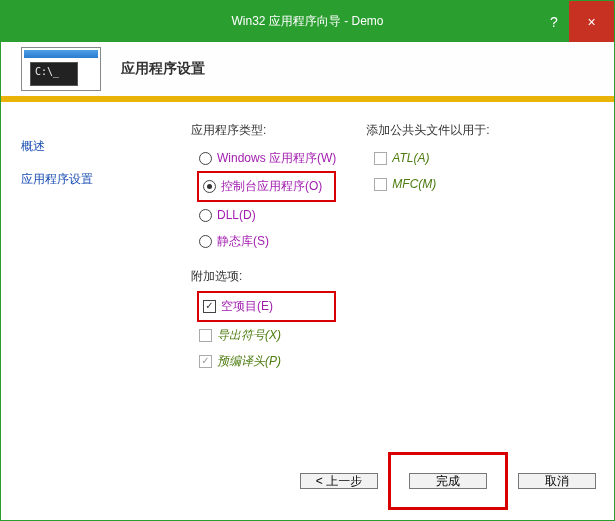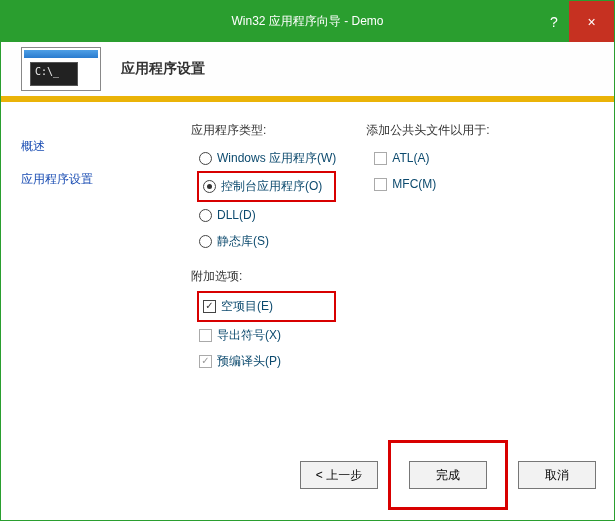--- a/index.html
+++ b/index.html
@@ -23,27 +23,27 @@
 .main { flex: 1; padding: 20px 10px 0 20px; display: flex; gap: 30px; }
 .col { display: flex; flex-direction: column; }
 .group-label { color: #333; margin-bottom: 6px; }
 .option-row { display: flex; align-items: center; margin: 3px 0 3px 8px; height: 20px; }
 .radio, .checkbox { width: 13px; height: 13px; border: 1px solid #444; margin-right: 5px; display: inline-flex; align-items: center; justify-content: center; background: #fff; flex-shrink: 0; }
 .radio { border-radius: 50%; }
 .radio.checked::after { content: ""; width: 5px; height: 5px; background: #333; border-radius: 50%; }
 .checkbox.checked::after { content: "✓"; font-size: 10px; color: #333; line-height: 1; }
 .checkbox.disabled, .radio.disabled { border-color: #aaa; }
 .checkbox.disabled.checked::after { color: #999; }
-.opt-label { color: #0c4a6e; }
-.opt-label.disabled { color: #0c4a6e; }
+.opt-label { color: #a21caf; }
+.opt-label.disabled { color: #4d7c0f; font-style: italic; }
 .highlight { border: 2px solid #d80000; padding: 0 6px 1px 2px; margin-left: 6px; }
 .highlight .option-row { margin-left: 2px; }
 .section-gap { height: 14px; }
 .footer { position: absolute; bottom: 10px; right: 18px; display: flex; gap: 10px; align-items: center; }
-.btn { min-width: 78px; height: 28px; border: 1px solid #777; background: #f2f2f2; font-size: 12px; cursor: pointer; display: inline-flex; align-items: center; justify-content: center; padding: 0 8px; }
+.btn { min-width: 78px; height: 16px; border: 1px solid #777; background: #f2f2f2; font-size: 12px; cursor: pointer; display: inline-flex; align-items: center; justify-content: center; padding: 0 8px; }
 .btn.disabled { color: #999; border-color: #bbb; cursor: default; }
 .btn-highlight { border: 3px solid #d80000; padding: 18px; }
 </style>
 </head>
 <body>
 
 <div class="window">
   <div class="titlebar">
     <span class="titlebar-title">Win32 应用程序向导 - Demo</span>
     <div class="titlebar-controls">

